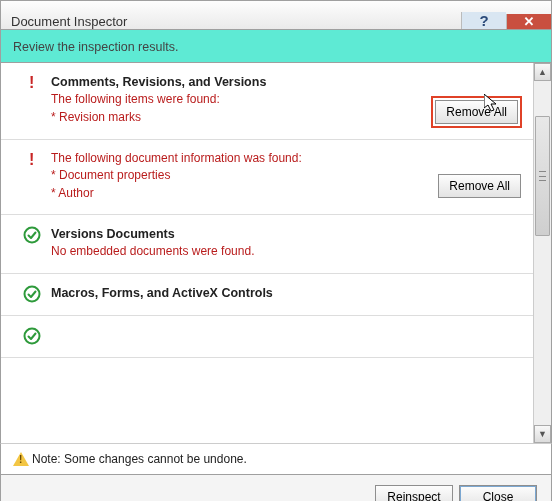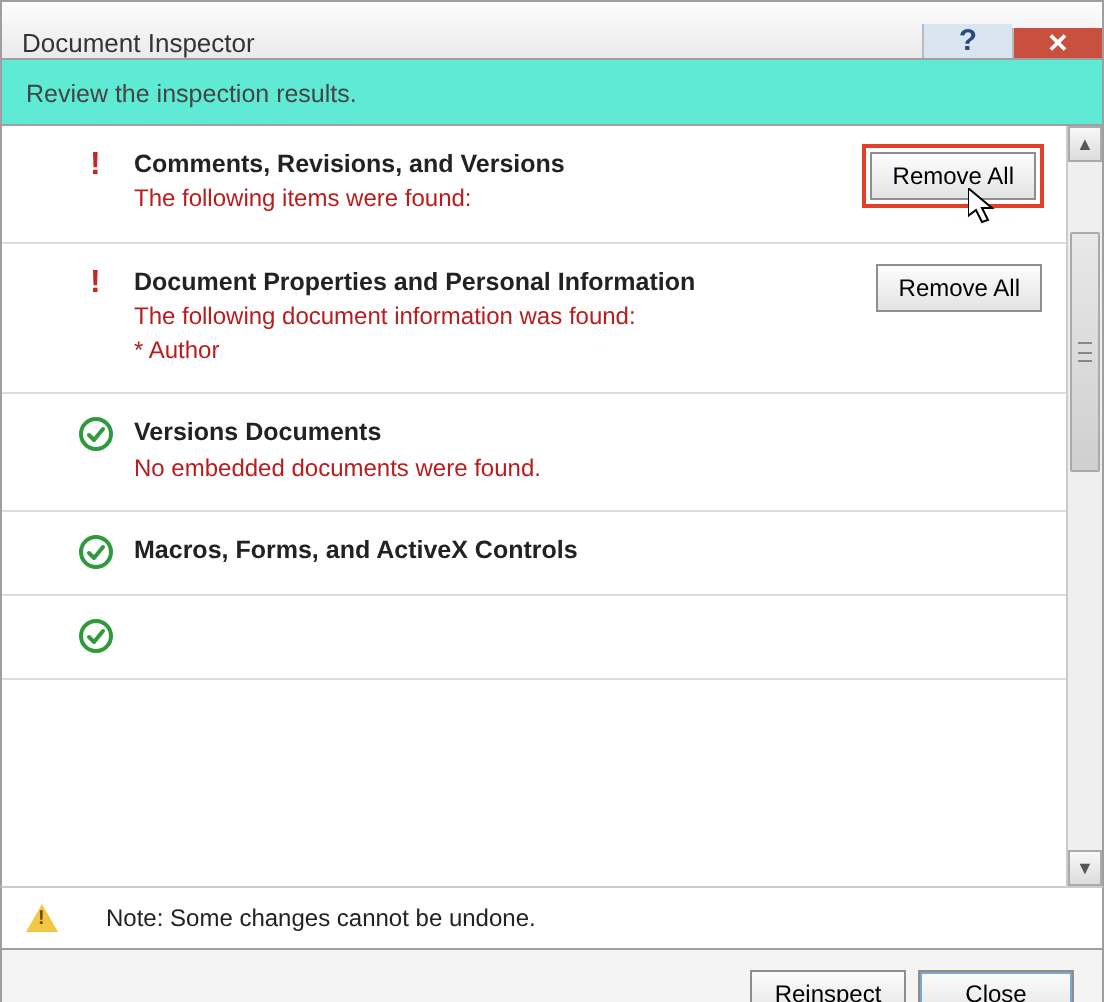--- a/index.html
+++ b/index.html
@@ -15,34 +15,34 @@
     
     .content-wrap { display:flex; border-left:1px solid #9f9f9f; border-right:1px solid #9f9f9f; background:#fff;}
     .scroll-area { flex:1; height: 380px; overflow:hidden; }
     .scrollbar { width:18px; background:#eee; display:flex; flex-direction:column; border-left:1px solid #ccc;}
     .sb-btn { height:18px; background:linear-gradient(#f8f8f8,#dcdcdc); border:1px solid #aaa; display:flex;align-items:center;justify-content:center; font-size:9px; color:#555; cursor:pointer;}
     .sb-track { flex:1; position:relative; background:#efefef;}
     .sb-thumb { position:absolute; left:1px; right:1px; top:35px; height:120px; background:linear-gradient(#e8e8e8,#cfcfcf); border:1px solid #aaa; border-radius:1px;}
     .sb-grip { position:absolute; left:3px; right:3px; top:50%; transform:translateY(-50%); height:10px; display:flex; flex-direction:column; justify-content:space-between;}
     .sb-grip div{height:1px;background:#888;}
     
-    .item { display:flex; align-items:flex-start; padding: 10px 12px 12px 38px; border-bottom:1px solid #ddd; }
+    .item { display:flex; align-items:flex-start; padding: 10px 12px 12px 22px; border-bottom:1px solid #ddd; }
     .item .icon { width:20px; flex-shrink:0; margin-top:1px; }
     .item .text { flex:1; padding-left:8px; line-height:1.45; }
     .item .text .heading { font-weight:bold; color:#222; font-size:12.5px; }
     .item .text .body { color:#b91c1c; }
-    .item .action { flex-shrink:0; margin-left:8px; }
+    .item .action { flex-shrink:0; margin-left:8px;margin-top:24px; }
     
     .warn-icon::before { content:"!"; display:block; width:4px; font-weight:bold; color:#c82525; font-size:16px; text-align:center; margin-left:6px;}
     .ok-icon svg { display:block; }
     
     .btn { background:linear-gradient(#fdfdfd,#e3e3e3); border:1px solid #8e8e8e; padding:4px 10px; font-size:12px; cursor:pointer; min-width:78px; text-align:center; height:24px; line-height:14px;}
     .highlight-red { outline:2px solid #e04127; outline-offset:-1px; padding:3px; display:inline-block;}
     
-    .footer-note { display:flex; align-items:flex-start; padding:8px 12px; border:1px solid #9f9f9f; border-top:1px solid #ccc; background:#fff; gap:24px;}
+    .footer-note { display:flex; align-items:flex-start; padding:8px 12px; border:1px solid #9f9f9f; border-top:1px solid #ccc; background:#fff; gap:3px;}
     .alert-tri { width:0;height:0;border-left:8px solid transparent;border-right:8px solid transparent;border-bottom:14px solid #f3c644; position:relative; }
     .alert-tri::after{ content:"!"; position:absolute; left:-2px; top:2px; font-size:10px; font-weight:bold; color:#6b4a00;}
     
     .footer-btns { display:flex; justify-content:flex-end; gap:6px; padding:10px 14px 12px 14px; border:1px solid #9f9f9f; border-top:none; background:#f4f4f4;}
     .footer-btns .btn { min-width:78px; }
     .btn.default { box-shadow: inset 0 0 0 1px #7ba7d1; }
     .under { text-decoration: underline; }
     
     .cursor { position:absolute; width:16px; height:20px; pointer-events:none;}
     .rel { position:relative; }
@@ -65,30 +65,31 @@
 <div class="content-wrap">
   <div class="scroll-area" id="scroll-area">
 
   <div class="item">
         <div class="icon">
           <div class="warn-icon"></div>
         </div>
         <div class="text">
           <div class="heading">Comments, Revisions, and Versions</div>
           <div class="body">The following items were found:</div>
+          <div class="body">* Revision marks</div>
         </div>
         <div class="action"><span class="highlight-red"><button class="btn">Remove All</button></span></div>
       </div>
       <div class="item">
         <div class="icon">
           <div class="warn-icon"></div>
         </div>
         <div class="text">
-          <div class="heading">Document Properties and Personal Information</div>
           <div class="body">The following document information was found:</div>
+          <div class="body">* Document properties</div>
           <div class="body">* Author</div>
         </div>
         <div class="action"><button class="btn">Remove All</button></div>
       </div>
       <div class="item">
         <div class="icon">
           <div class="ok-icon">
             <svg width="18" height="18" viewBox="0 0 18 18">
               <circle cx="9" cy="9" r="7.5" fill="none" stroke="#2e9a3b" stroke-width="2"></circle>
               <polyline points="5.5,9.5 8,12 12.5,6.5" fill="none" stroke="#2e9a3b" stroke-width="2" stroke-linecap="round" stroke-linejoin="round"></polyline>

